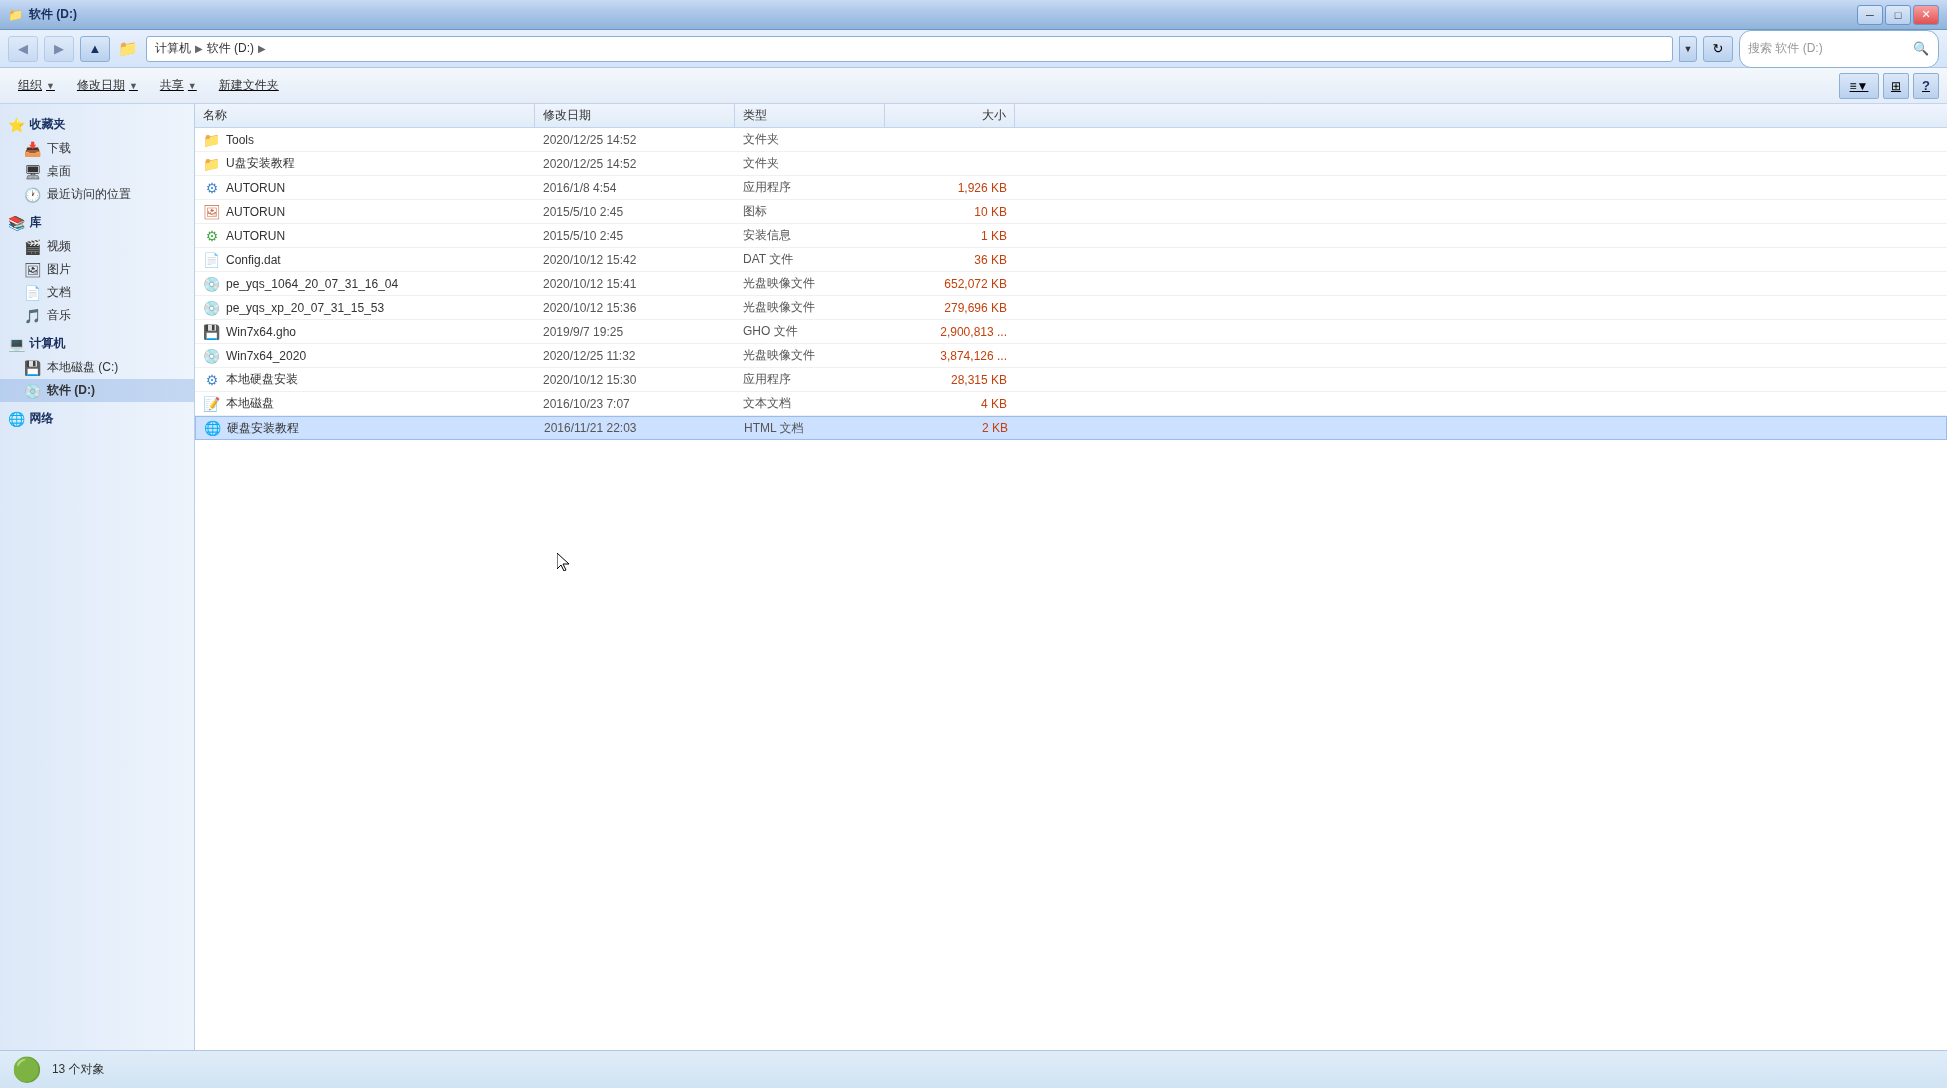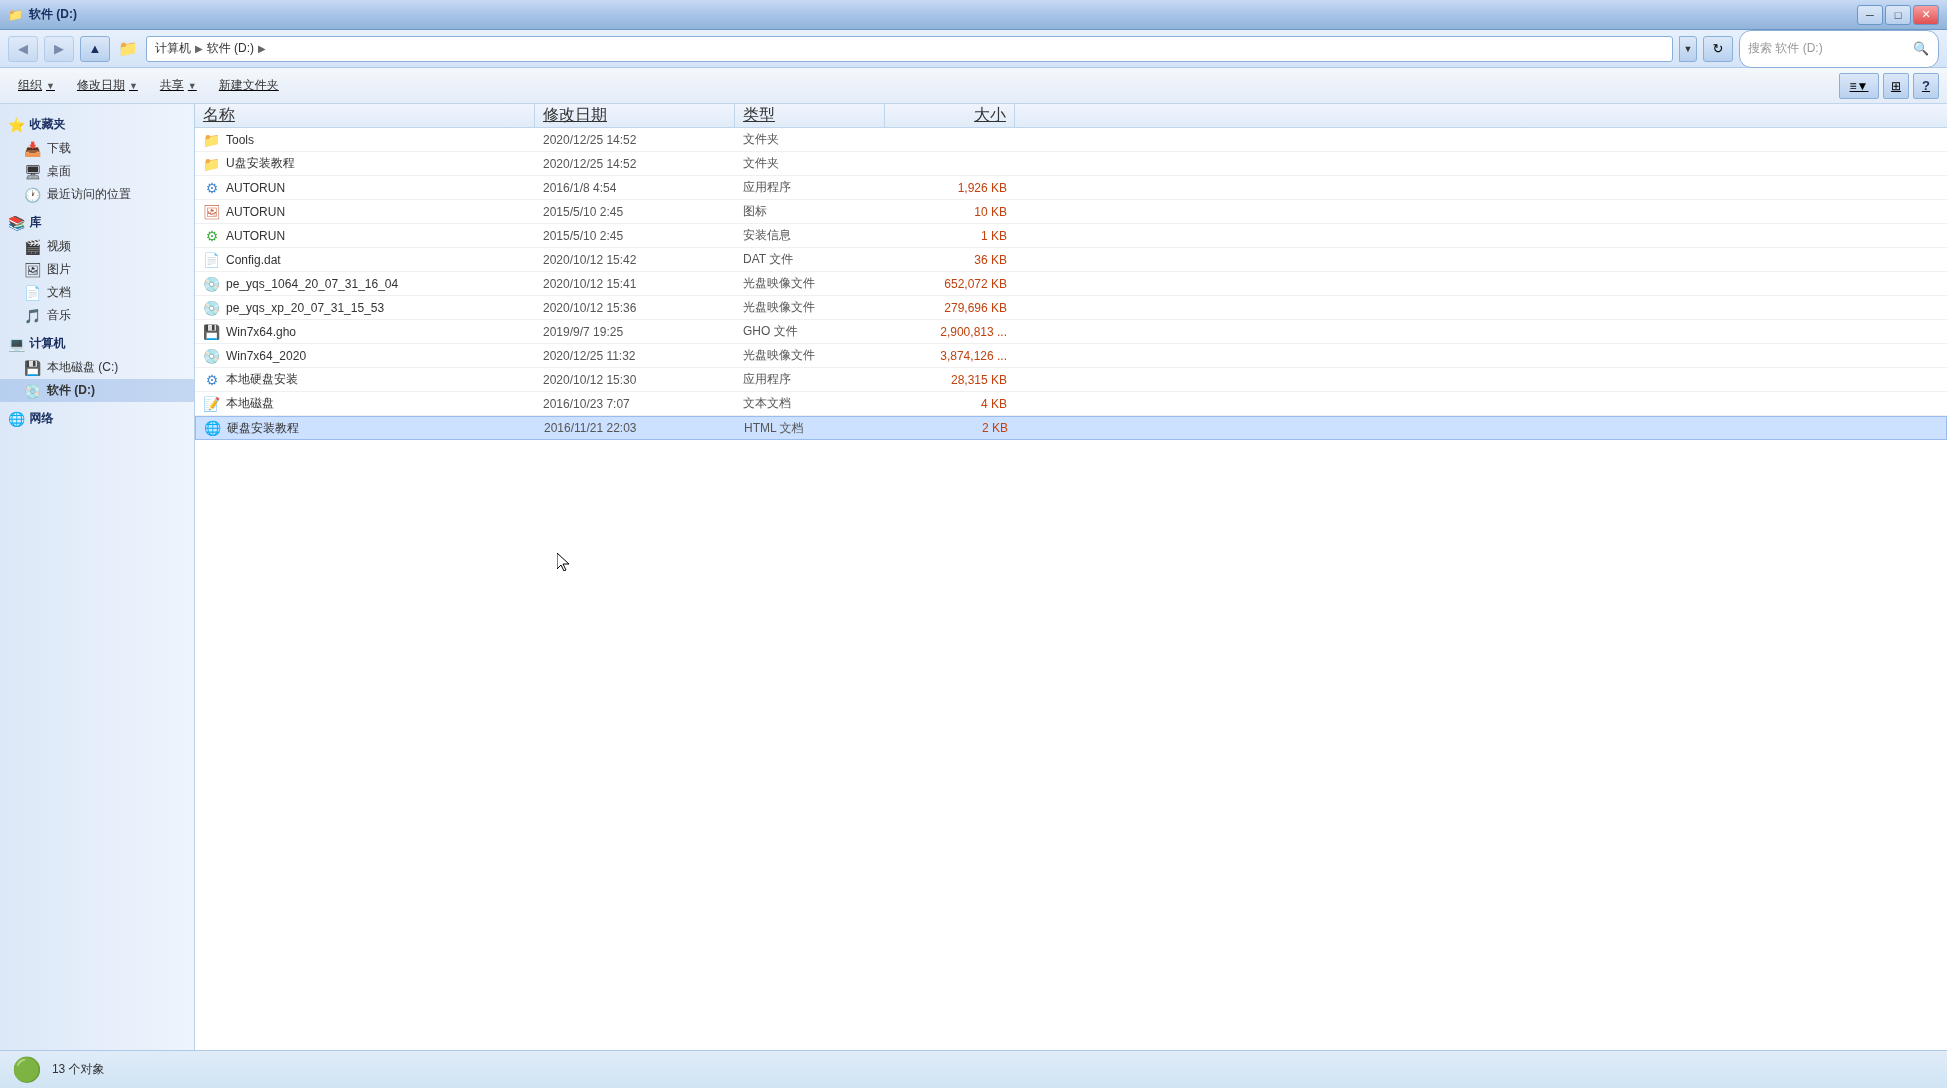--- a/index.html
+++ b/index.html
@@ -240,28 +240,27 @@
       align-items: center;
       height: 24px;
       background: linear-gradient(to bottom, #f0f4fc, #e0ecf8);
       border-bottom: 1px solid #c0d4ec;
       position: sticky;
       top: 0;
       z-index: 10;
     }
     .col-header {
       padding: 0 8px;
-      font-size: 16px;
+      font-size: 12px;
       color: #333;
       border-right: 1px solid #c0d4ec;
       height: 100%;
       display: flex;
       align-items: center;
       cursor: pointer;
-      text-decoration: underline;
     }
     .col-name { width: 340px; }
     .col-date { width: 200px; }
     .col-type { width: 150px; }
     .col-size { width: 130px; justify-content: flex-end; }
 
     
     .file-row {
       display: flex;
       align-items: center;

